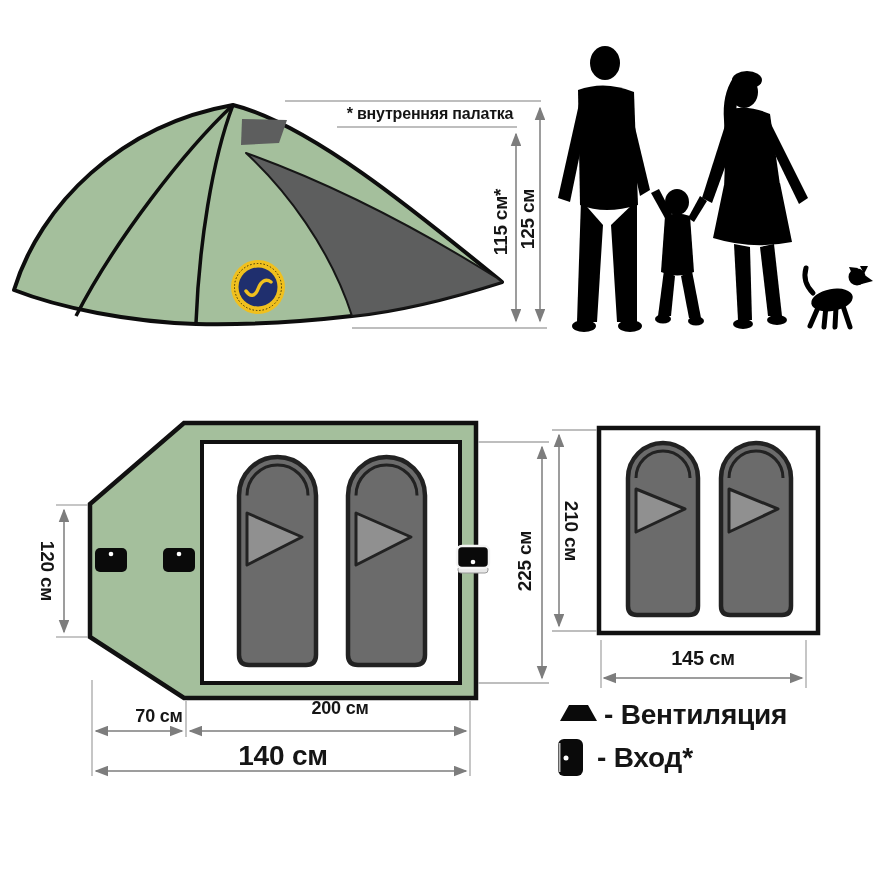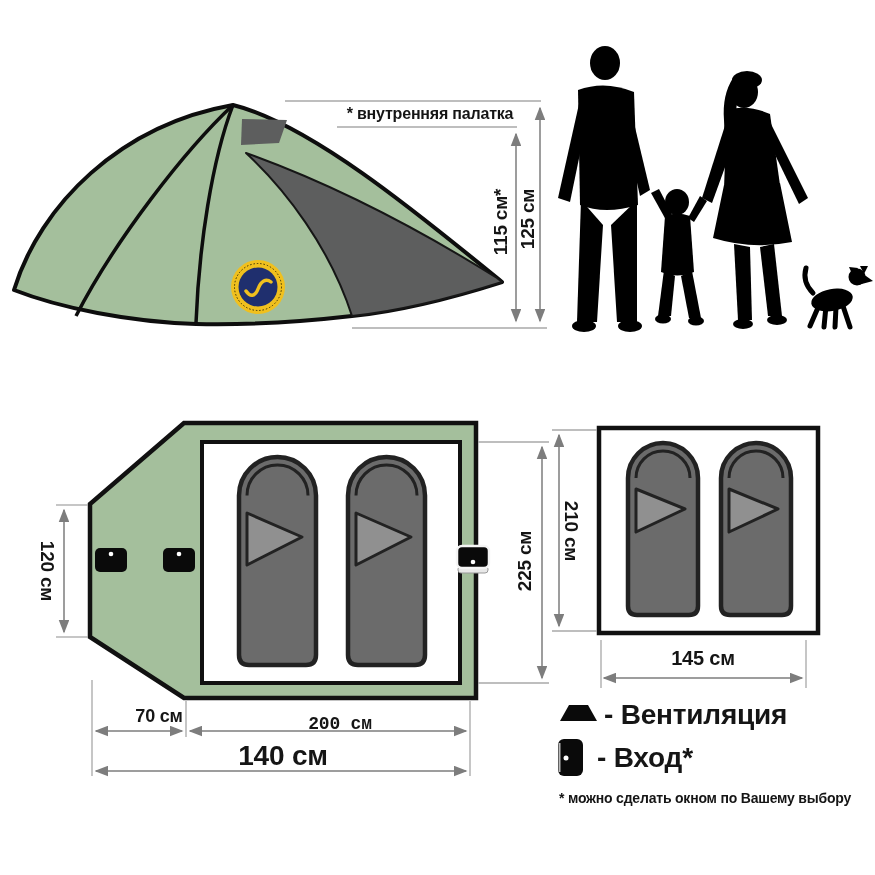--- a/index.html
+++ b/index.html
@@ -183,23 +183,22 @@
 </svg>
 
 <div class="lbl fs16" style="left:430px;top:114px;">* внутренняя палатка</div>
 
 <div class="lbl fs19 rotccw" style="left:500px;top:222px;">115 см*</div>
 <div class="lbl fs19 rotccw" style="left:527px;top:219px;">125 см</div>
 
 <div class="lbl fs19 rotcw" style="left:47px;top:571px;">120 см</div>
 <div class="lbl fs19 rotccw" style="left:524px;top:561px;">225 см</div>
 <div class="lbl fs18" style="left:150px;top:716px;margin-left:9px;">70 см</div>
-<div class="lbl fs18" style="left:340px;top:724px;font-family:Liberation Mono, monospace;">200 см</div>
+<div class="lbl fs18" style="left:340px;top:708px;">200 см</div>
 <div class="lbl fs21" style="left:283px;top:756px;">140 см</div>
 
 <div class="lbl fs19 rotcw" style="left:571px;top:531px;">210 см</div>
 <div class="lbl fs20" style="left:703px;top:658px;">145 см</div>
 
 <div class="lbl lbl-left fs21" style="left:604px;top:701px;">- Вентиляция</div>
 <div class="lbl lbl-left fs21" style="left:597px;top:744px;">- Вход*</div>
-<div class="lbl lbl-left fs14" style="left:559px;top:791px;">* можно сделать окном по Вашему выбору</div>
 
 </div>
 
 </body></html>

